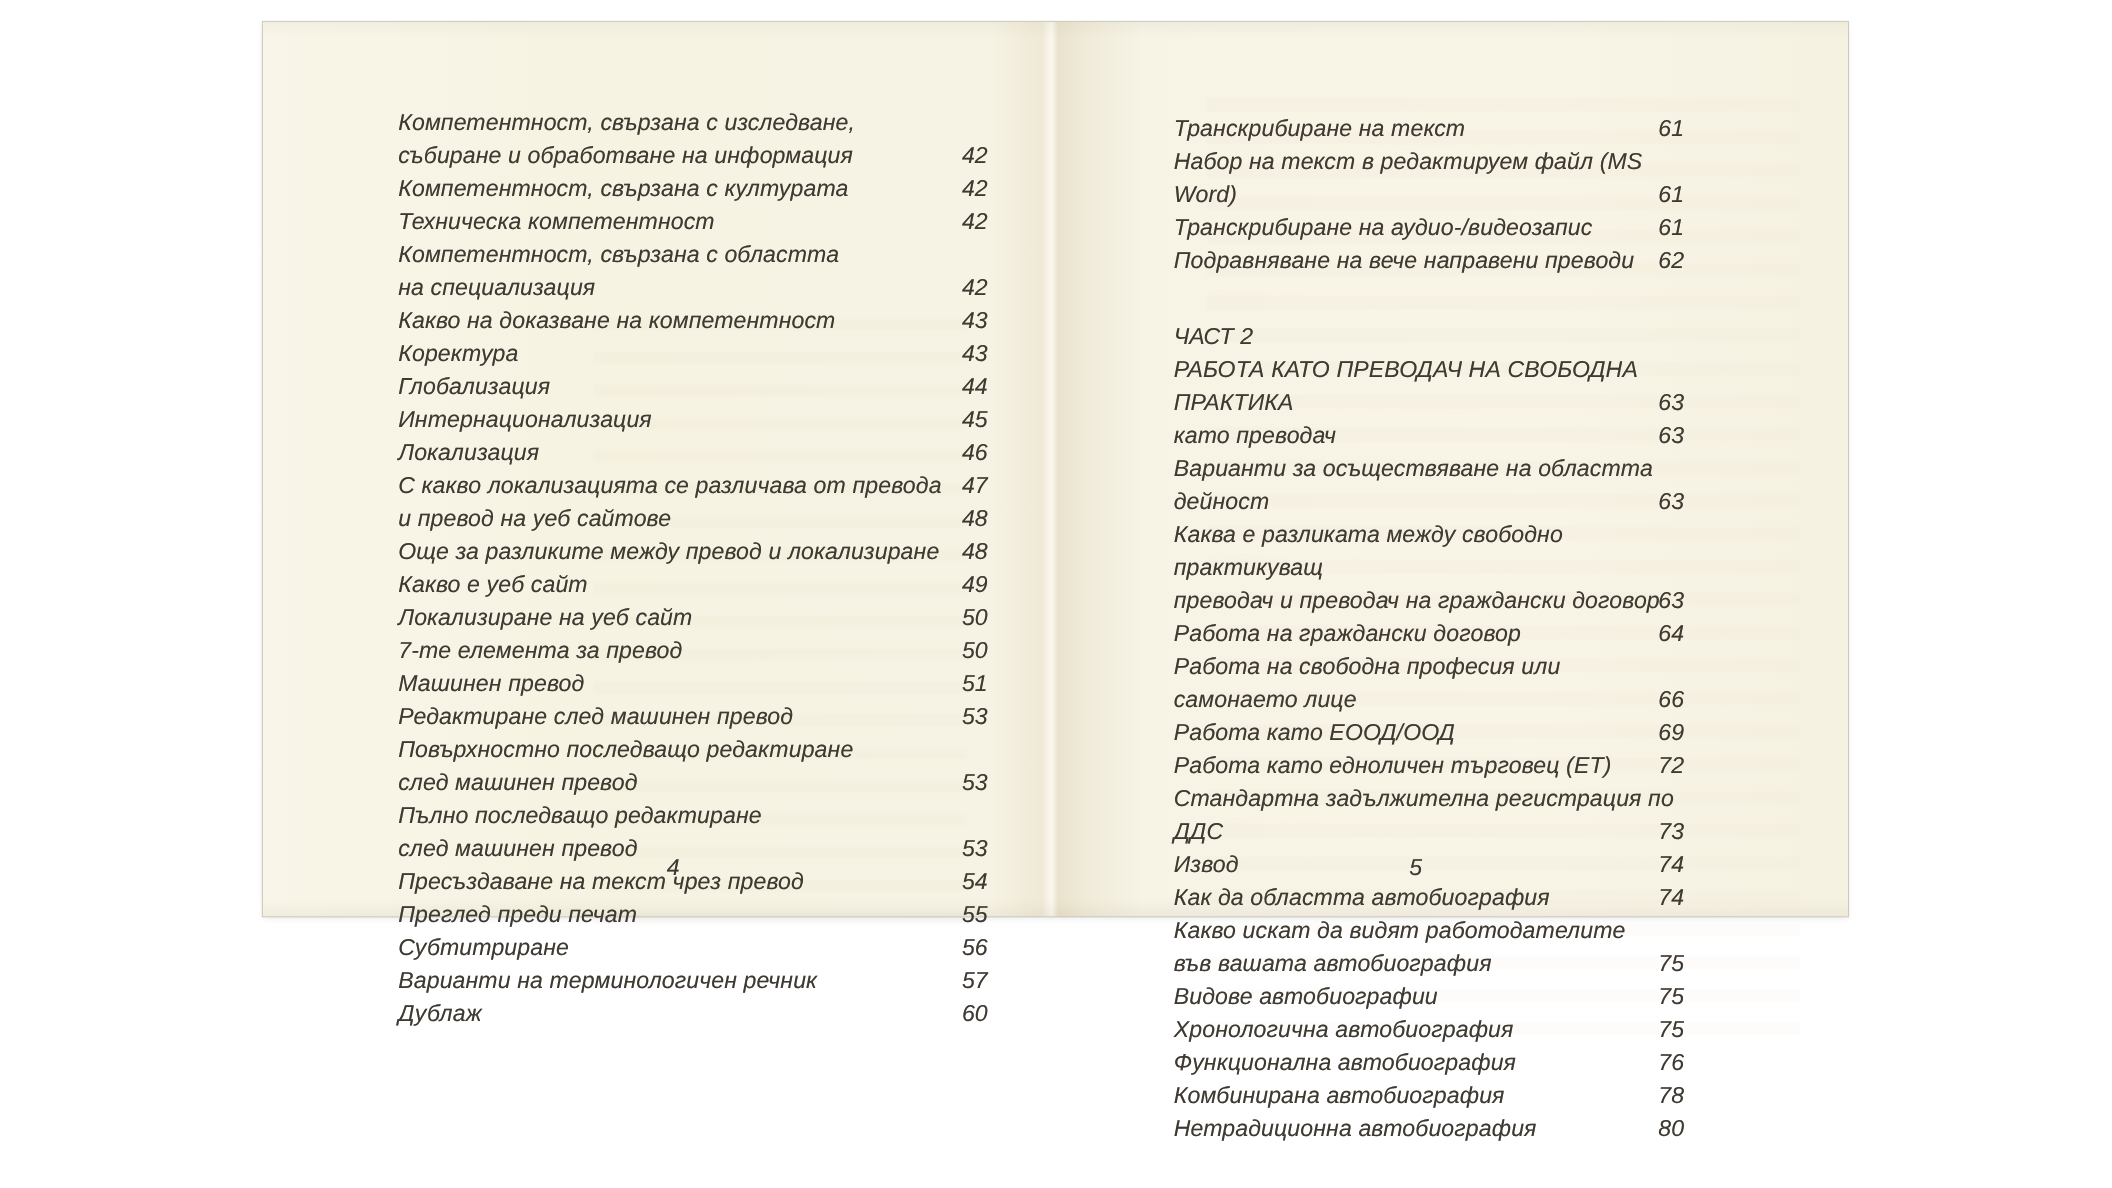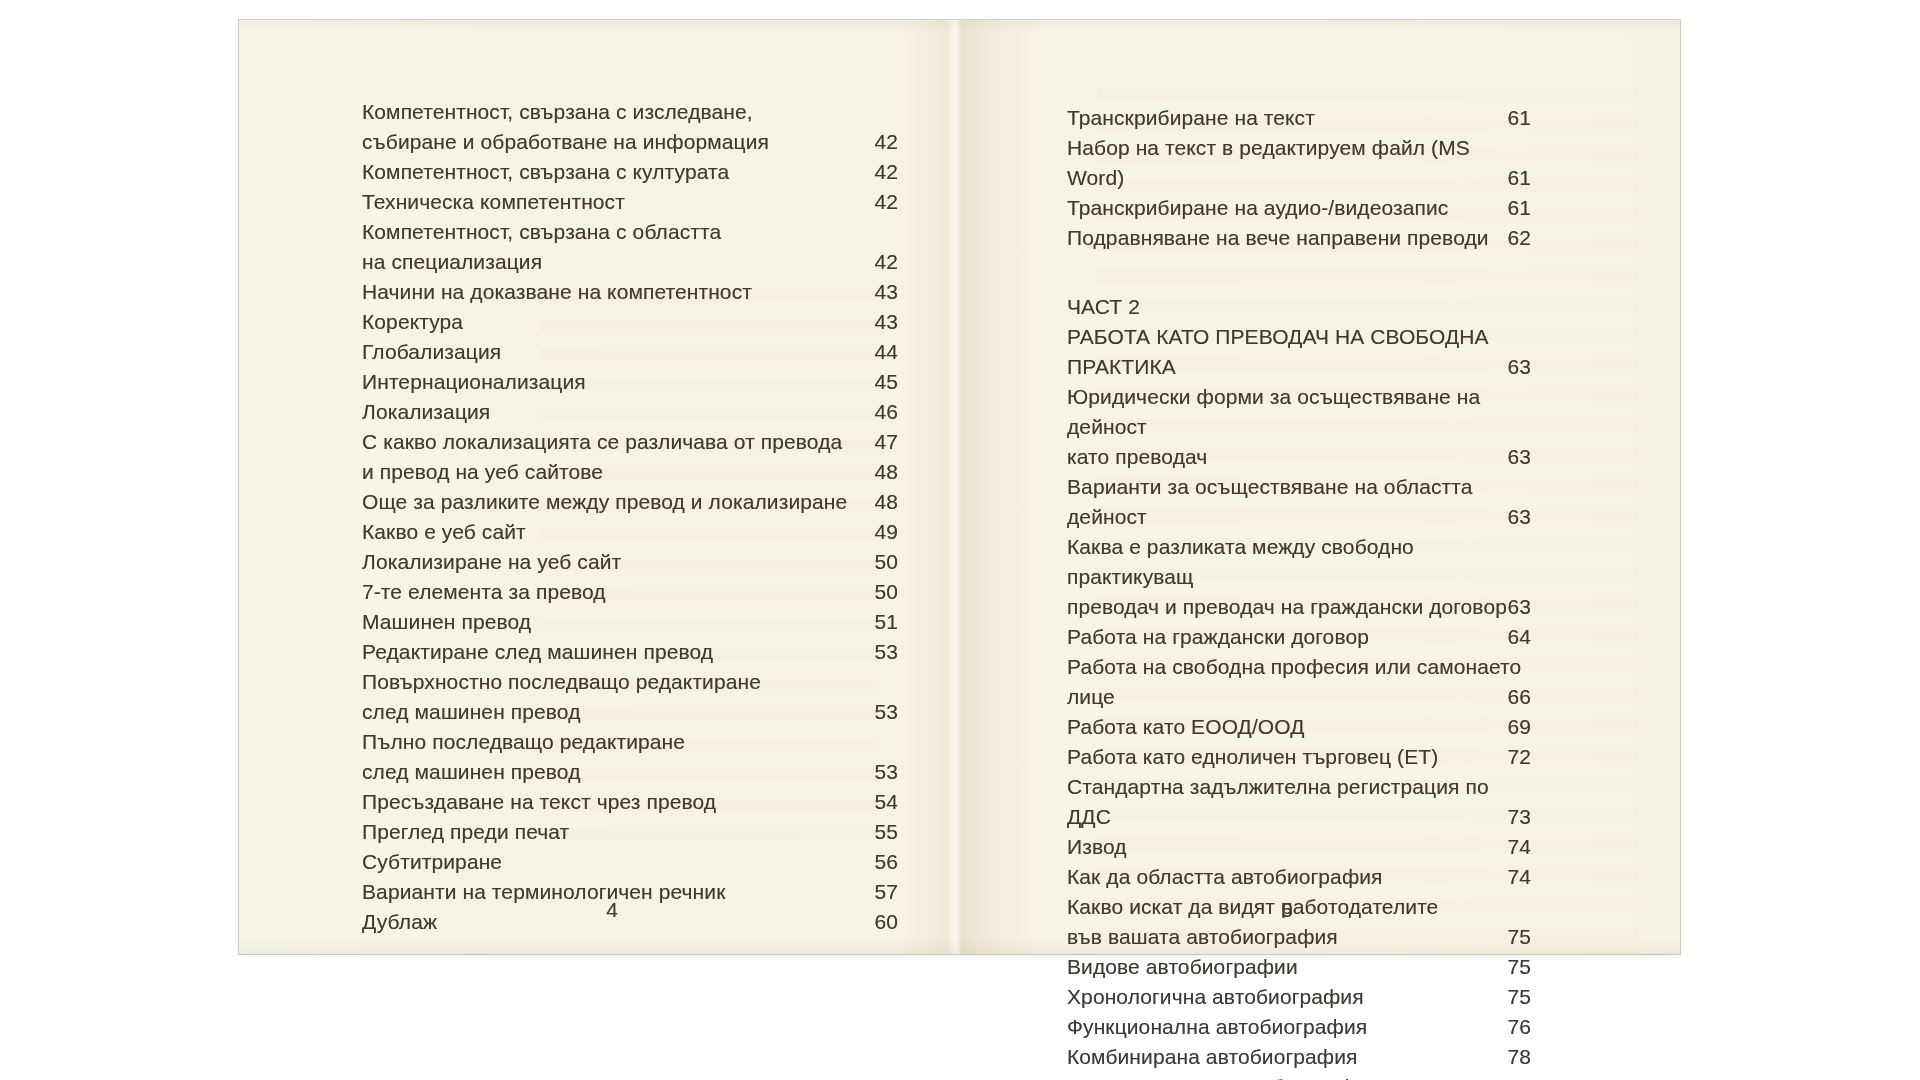--- a/index.html
+++ b/index.html
@@ -11,36 +11,37 @@
   html,body{width:1920px;height:1080px;overflow:hidden;}
   body{
     background:var(--bg);
     font-family:"Liberation Sans", sans-serif;
     color:var(--ink);
   }
   
   .spread{
     position:absolute;
     left:239px; top:20px;
-    width:1441px; height:934px;
+    width:1441px; height:813px;
     background:
       linear-gradient(180deg, rgba(120,110,80,0.05) 0px, rgba(120,110,80,0) 14px),
       linear-gradient(0deg, rgba(120,110,80,0.07) 0px, rgba(120,110,80,0) 16px),
       linear-gradient(to right,
         #f9f6e9 0px,
         #f7f3e3 260px,
         #f7f3e4 660px,
         #efe9d6 708px,
         #fbf8ee 717px,
         #e9e2cd 723px,
         #f0ebd9 748px,
         #f7f3e5 800px,
         #f8f4e6 1150px,
         #f6f2e2 1441px);
     box-shadow:0 0 0 1px rgba(172,166,148,0.55), 0 2px 6px rgba(0,0,0,0.07);
+    font-style:italic;
   }
   .page{
     position:absolute; top:0; height:100%;
   }
   .page-left{left:0; width:718px;}
   .page-right{left:718px; width:723px;}
 
   
   .ghost{
     position:absolute;
@@ -108,21 +109,21 @@
         </div>
         <div class="toc-item">
           <div class="titles">
             <div>Компетентност, свързана с областта</div>
             <div>на специализация</div>
           </div>
           <div class="pnum">42</div>
         </div>
         <div class="toc-item">
           <div class="titles">
-            <div>Начини на доказване на компетентност</div>
+            <div>Какво на доказване на компетентност</div>
           </div>
           <div class="pnum">43</div>
         </div>
         <div class="toc-item">
           <div class="titles">
             <div>Коректура</div>
           </div>
           <div class="pnum">43</div>
         </div>
         <div class="toc-item">
@@ -268,21 +269,20 @@
         </div>
         <div class="toc-item gap">
           <div class="titles">
             <div>ЧАСТ 2</div>
             <div>РАБОТА КАТО ПРЕВОДАЧ НА СВОБОДНА ПРАКТИКА</div>
           </div>
           <div class="pnum">63</div>
         </div>
         <div class="toc-item">
           <div class="titles">
-            <div>Юридически форми за осъществяване на дейност</div>
             <div>като преводач</div>
           </div>
           <div class="pnum">63</div>
         </div>
         <div class="toc-item">
           <div class="titles">
             <div>Варианти за осъществяване на областта дейност</div>
           </div>
           <div class="pnum">63</div>
         </div>

